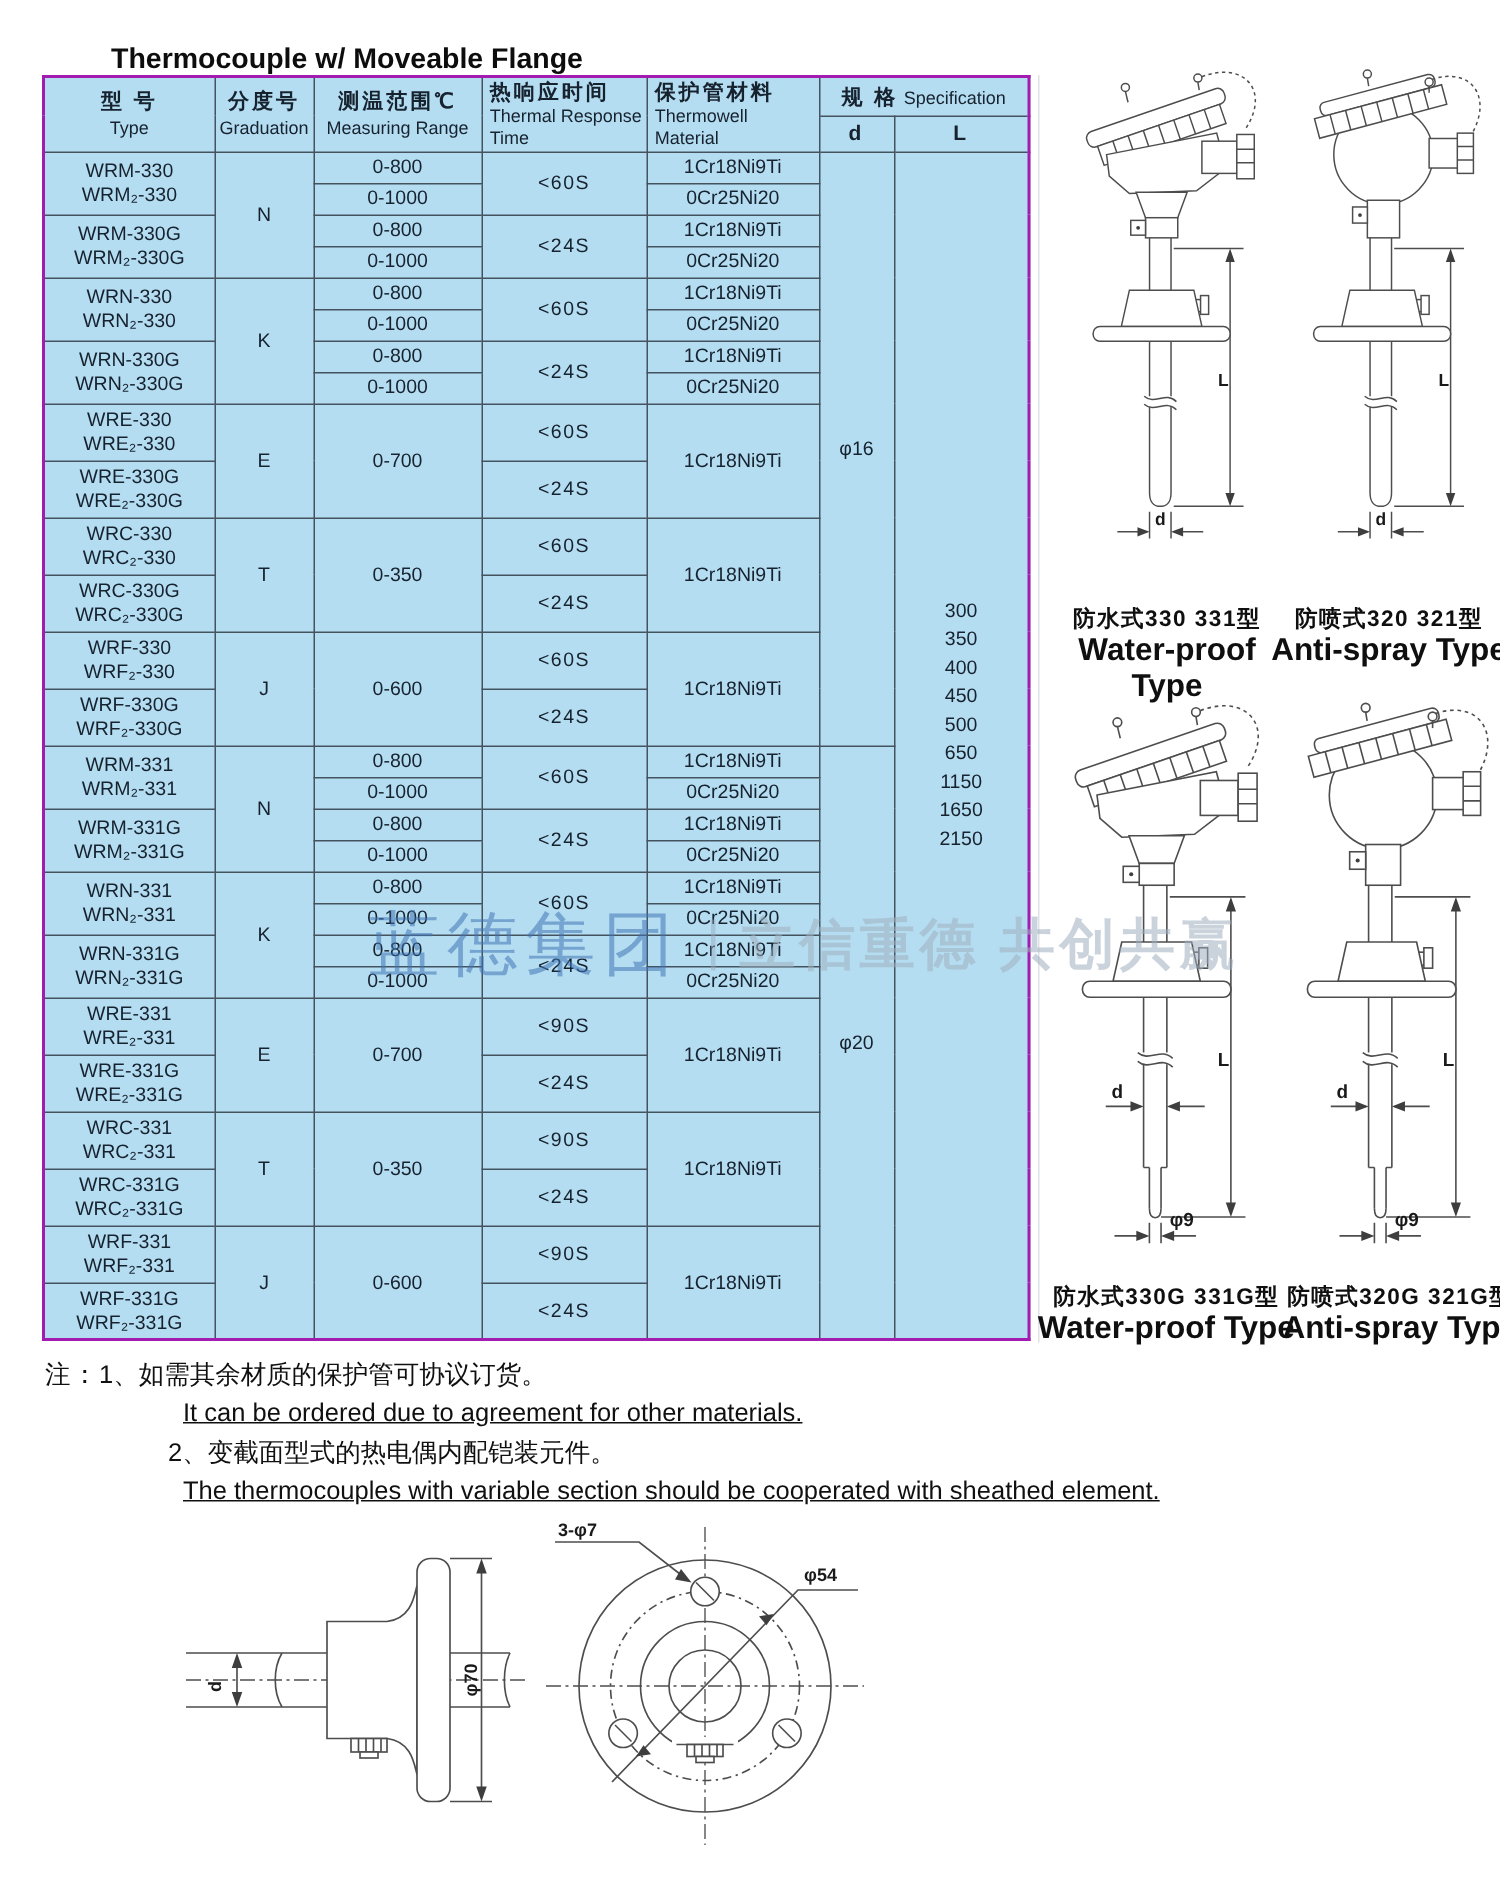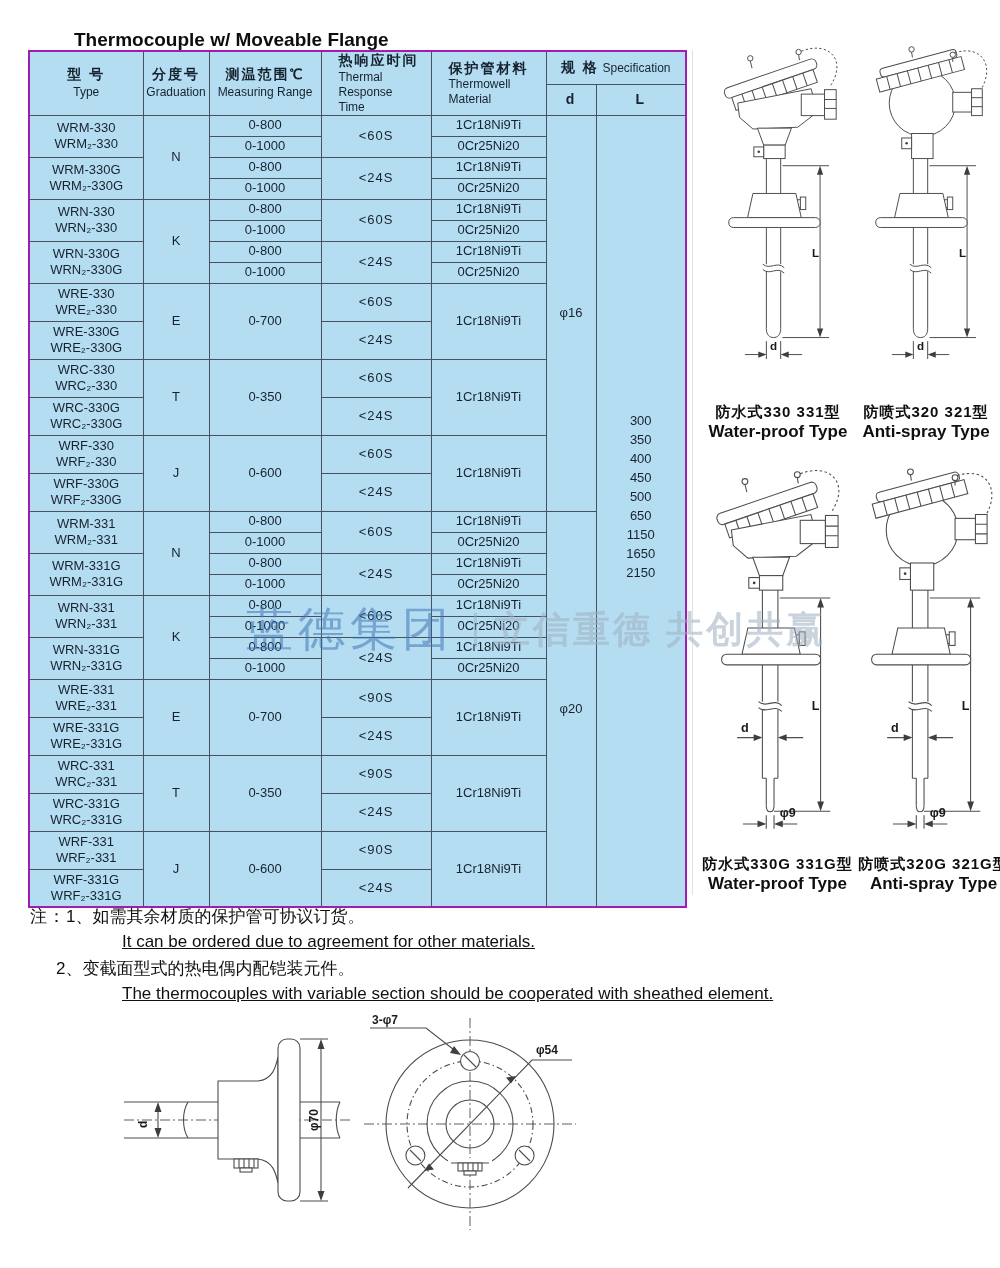--- a/index.html
+++ b/index.html
@@ -15,54 +15,54 @@
   table.spec{border-collapse:collapse;table-layout:fixed;width:657px;background:#b5ddf2;}
   table.spec td,table.spec th{border:1px solid #45535e;padding:0;text-align:center;
       font-size:13px;color:#16222e;vertical-align:middle;line-height:1.25;}
   table.spec{border:2px solid #a21caf;}
   col.c-type{width:114px}col.c-grad{width:66px}col.c-range{width:112px}
   col.c-resp{width:110px}col.c-mat{width:115px}col.c-d{width:50px}col.c-l{width:90px}
   tr.h21{height:21px}tr.h38{height:38px}
   tr.hh1{height:26px}tr.hh2{height:24px}
   .hz{font-weight:bold;font-size:14px;letter-spacing:2px;}
   .he{font-size:12px;font-weight:normal;letter-spacing:0;}
-  th .hl{display:block;text-align:left;padding-left:5px;margin-left:12px;}
+  th .hl{display:block;text-align:left;padding-left:5px;}
   .grad-cell{font-size:14px;}
   .resp-cell{font-size:14px;letter-spacing:1px;}
   .d-cell{font-size:13.5px;}
   .l-cell div{line-height:19px;position:relative;top:-14px;}
   .typ div{white-space:nowrap;}
   
   .watermark{position:absolute;left:218px;top:598px;display:flex;align-items:center;
      pointer-events:none;z-index:6;white-space:nowrap;}
   .wm-logo{font-size:50px;font-weight:bold;font-style:italic;letter-spacing:-4px;
      color:rgba(186,48,64,0.52);}
   .wm-brand{font-size:47px;font-weight:normal;letter-spacing:5px;margin-left:28px;
      color:rgba(64,116,182,0.55);}
   .wm-sep{width:3px;height:34px;background:rgba(150,168,186,0.45);margin:0 16px 0 20px;}
   .wm-slogan{font-size:37px;font-weight:bold;letter-spacing:3px;color:rgba(158,174,190,0.55);}
   
   .fig{position:absolute;}
   .fig-caption{position:absolute;text-align:center;color:#0f0f0f;}
   .fig-caption .zh{font-size:15px;font-weight:bold;letter-spacing:1px;}
-  .fig-caption .en{font-size:17px;font-weight:bold;}
+  .fig-caption .en{font-size:21px;font-weight:bold;}
   svg .ln{fill:none;stroke:#4d4d4d;stroke-width:1.1;}
   svg .fl{fill:#ffffff;stroke:#4d4d4d;stroke-width:1.1;}
   svg .ar{fill:#3e3e3e;stroke:none;}
   svg .dash{stroke-dasharray:2.5 2.6;}
   svg .cl{stroke-dasharray:10 3 2 3;stroke-width:0.9;}
   svg .bc{stroke-dasharray:6 3 1.5 3;}
   svg text.dim{font-family:"Liberation Sans",sans-serif;font-size:13px;font-weight:bold;fill:#1a1a1a;}
   svg text.dims{font-family:"Liberation Sans",sans-serif;font-size:12px;font-weight:bold;fill:#1a1a1a;}
   .sep-line{position:absolute;left:692px;top:50px;width:1px;height:845px;background:#dde2e6;}
   
   .notes{position:absolute;left:30px;top:905px;font-size:17px;color:#101010;}
   .notes .row{display:flex;margin-bottom:4px;}
   .notes .en{margin-left:92px;margin-bottom:5px;font-size:17px;text-decoration:underline;}
-  .notes .zh2{margin-left:26px;}
+  .notes .zh2{margin-left:82px;}
   .notes .lbl{letter-spacing:1px;}
   
   .install-caption{position:absolute;left:275px;top:1224px;font-size:16.5px;color:#101010;}
   .install-caption .zh{font-weight:bold;letter-spacing:2px;}
   .install-caption .en{font-weight:bold;margin-top:2px;letter-spacing:0.5px;}
 </style>
 </head>
 <body>
 
 <div class="page">

